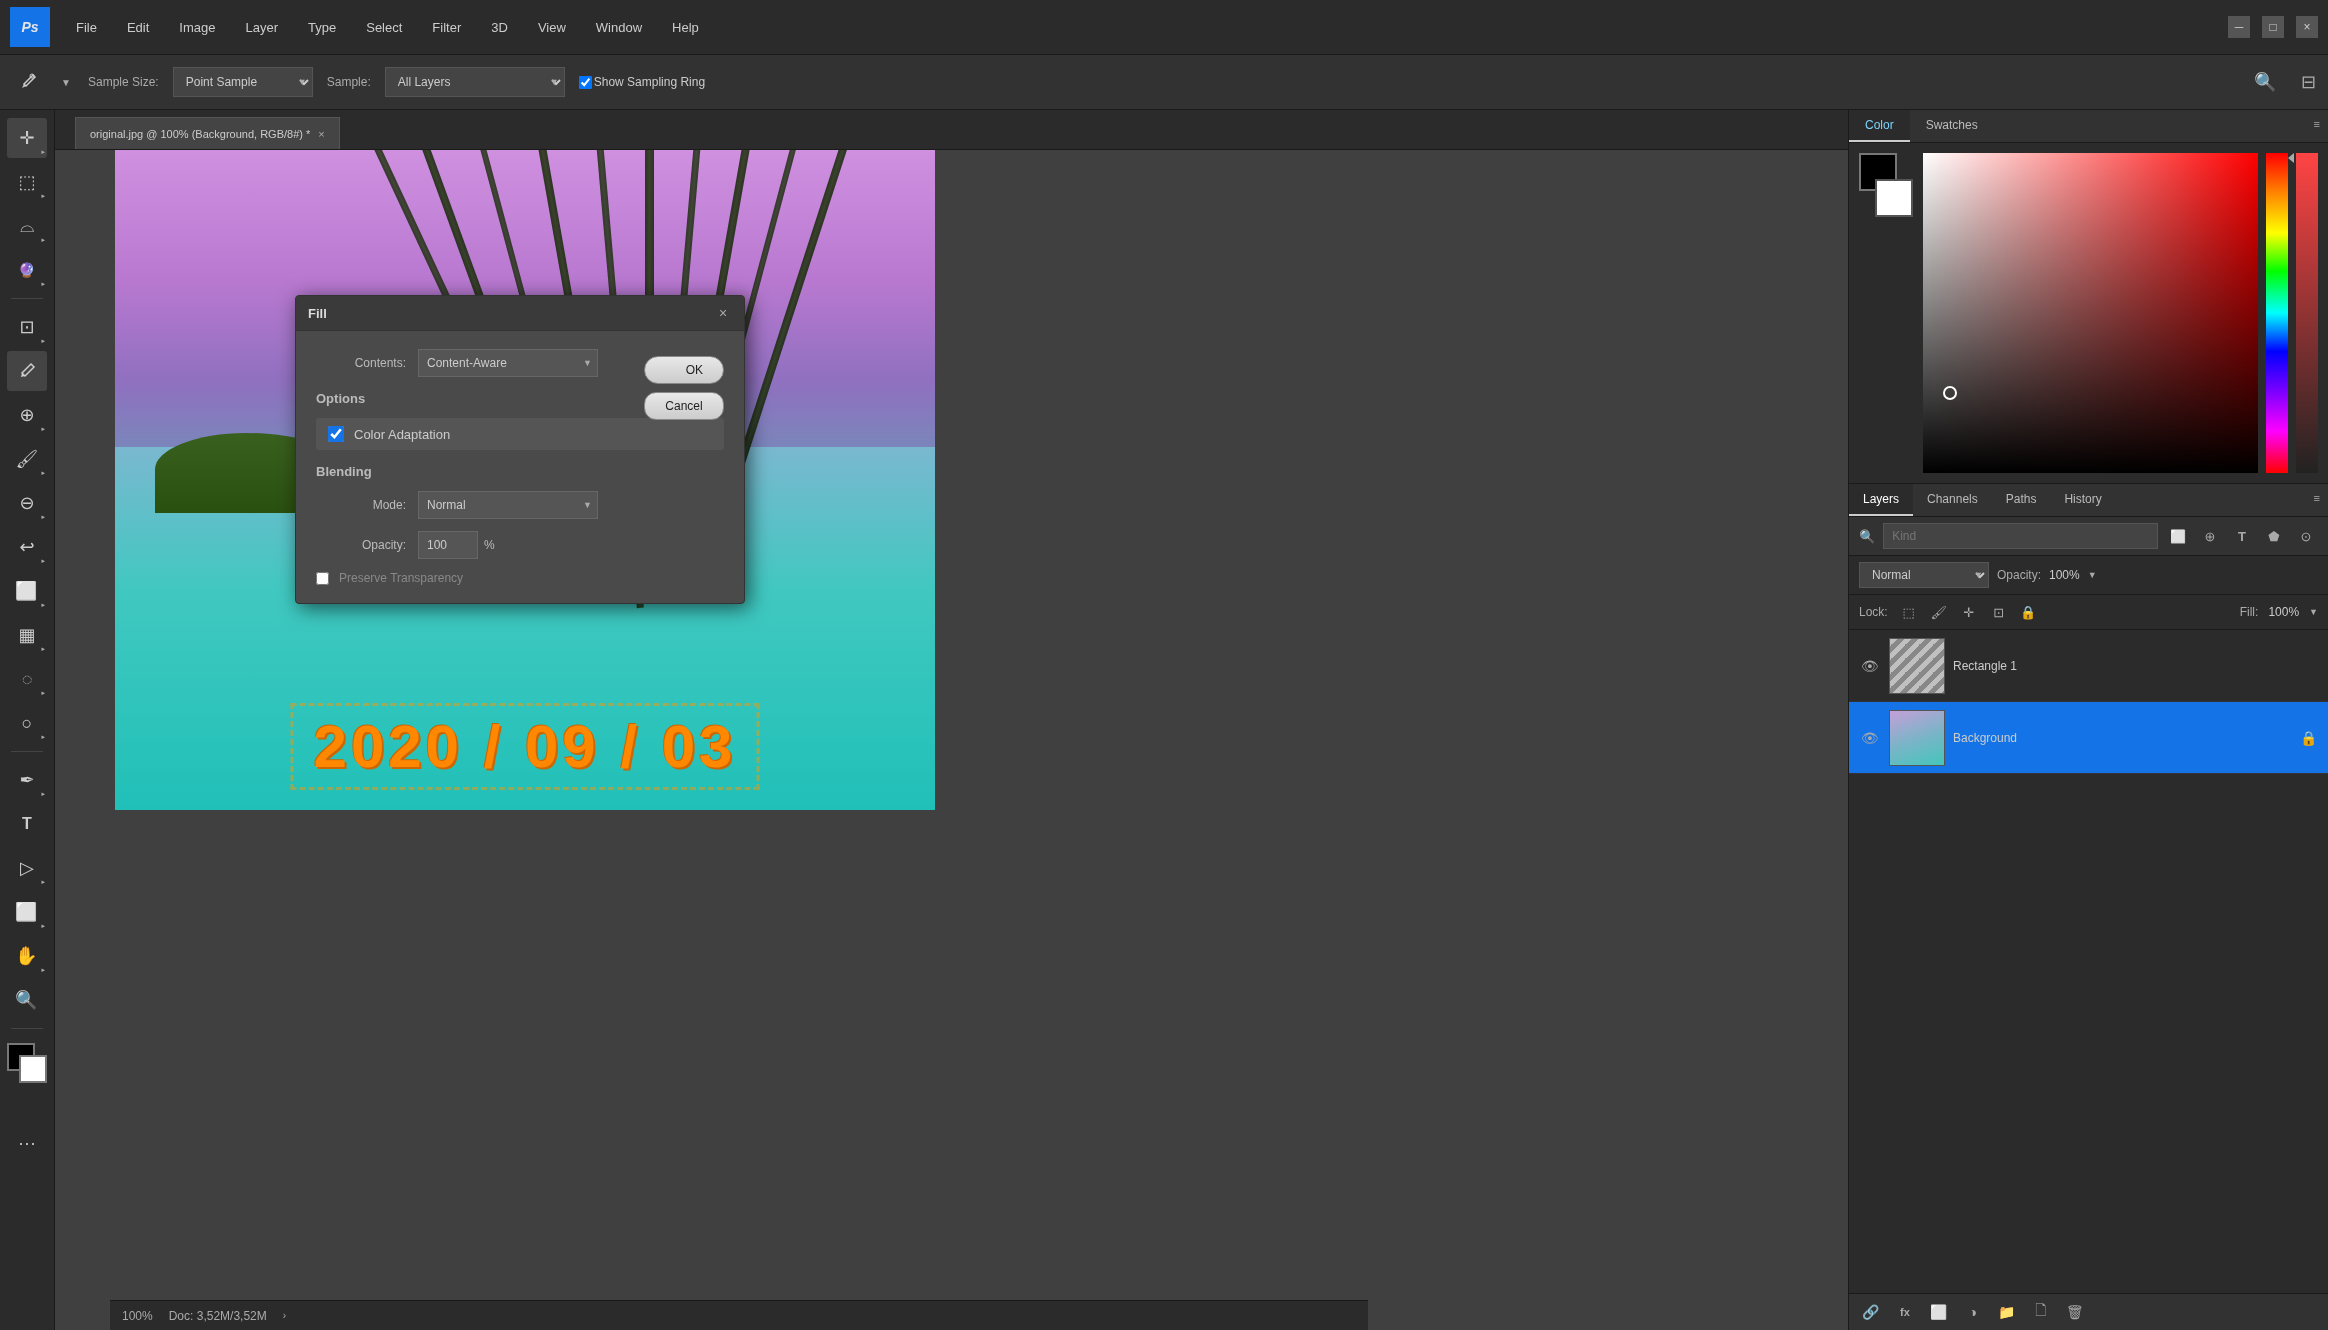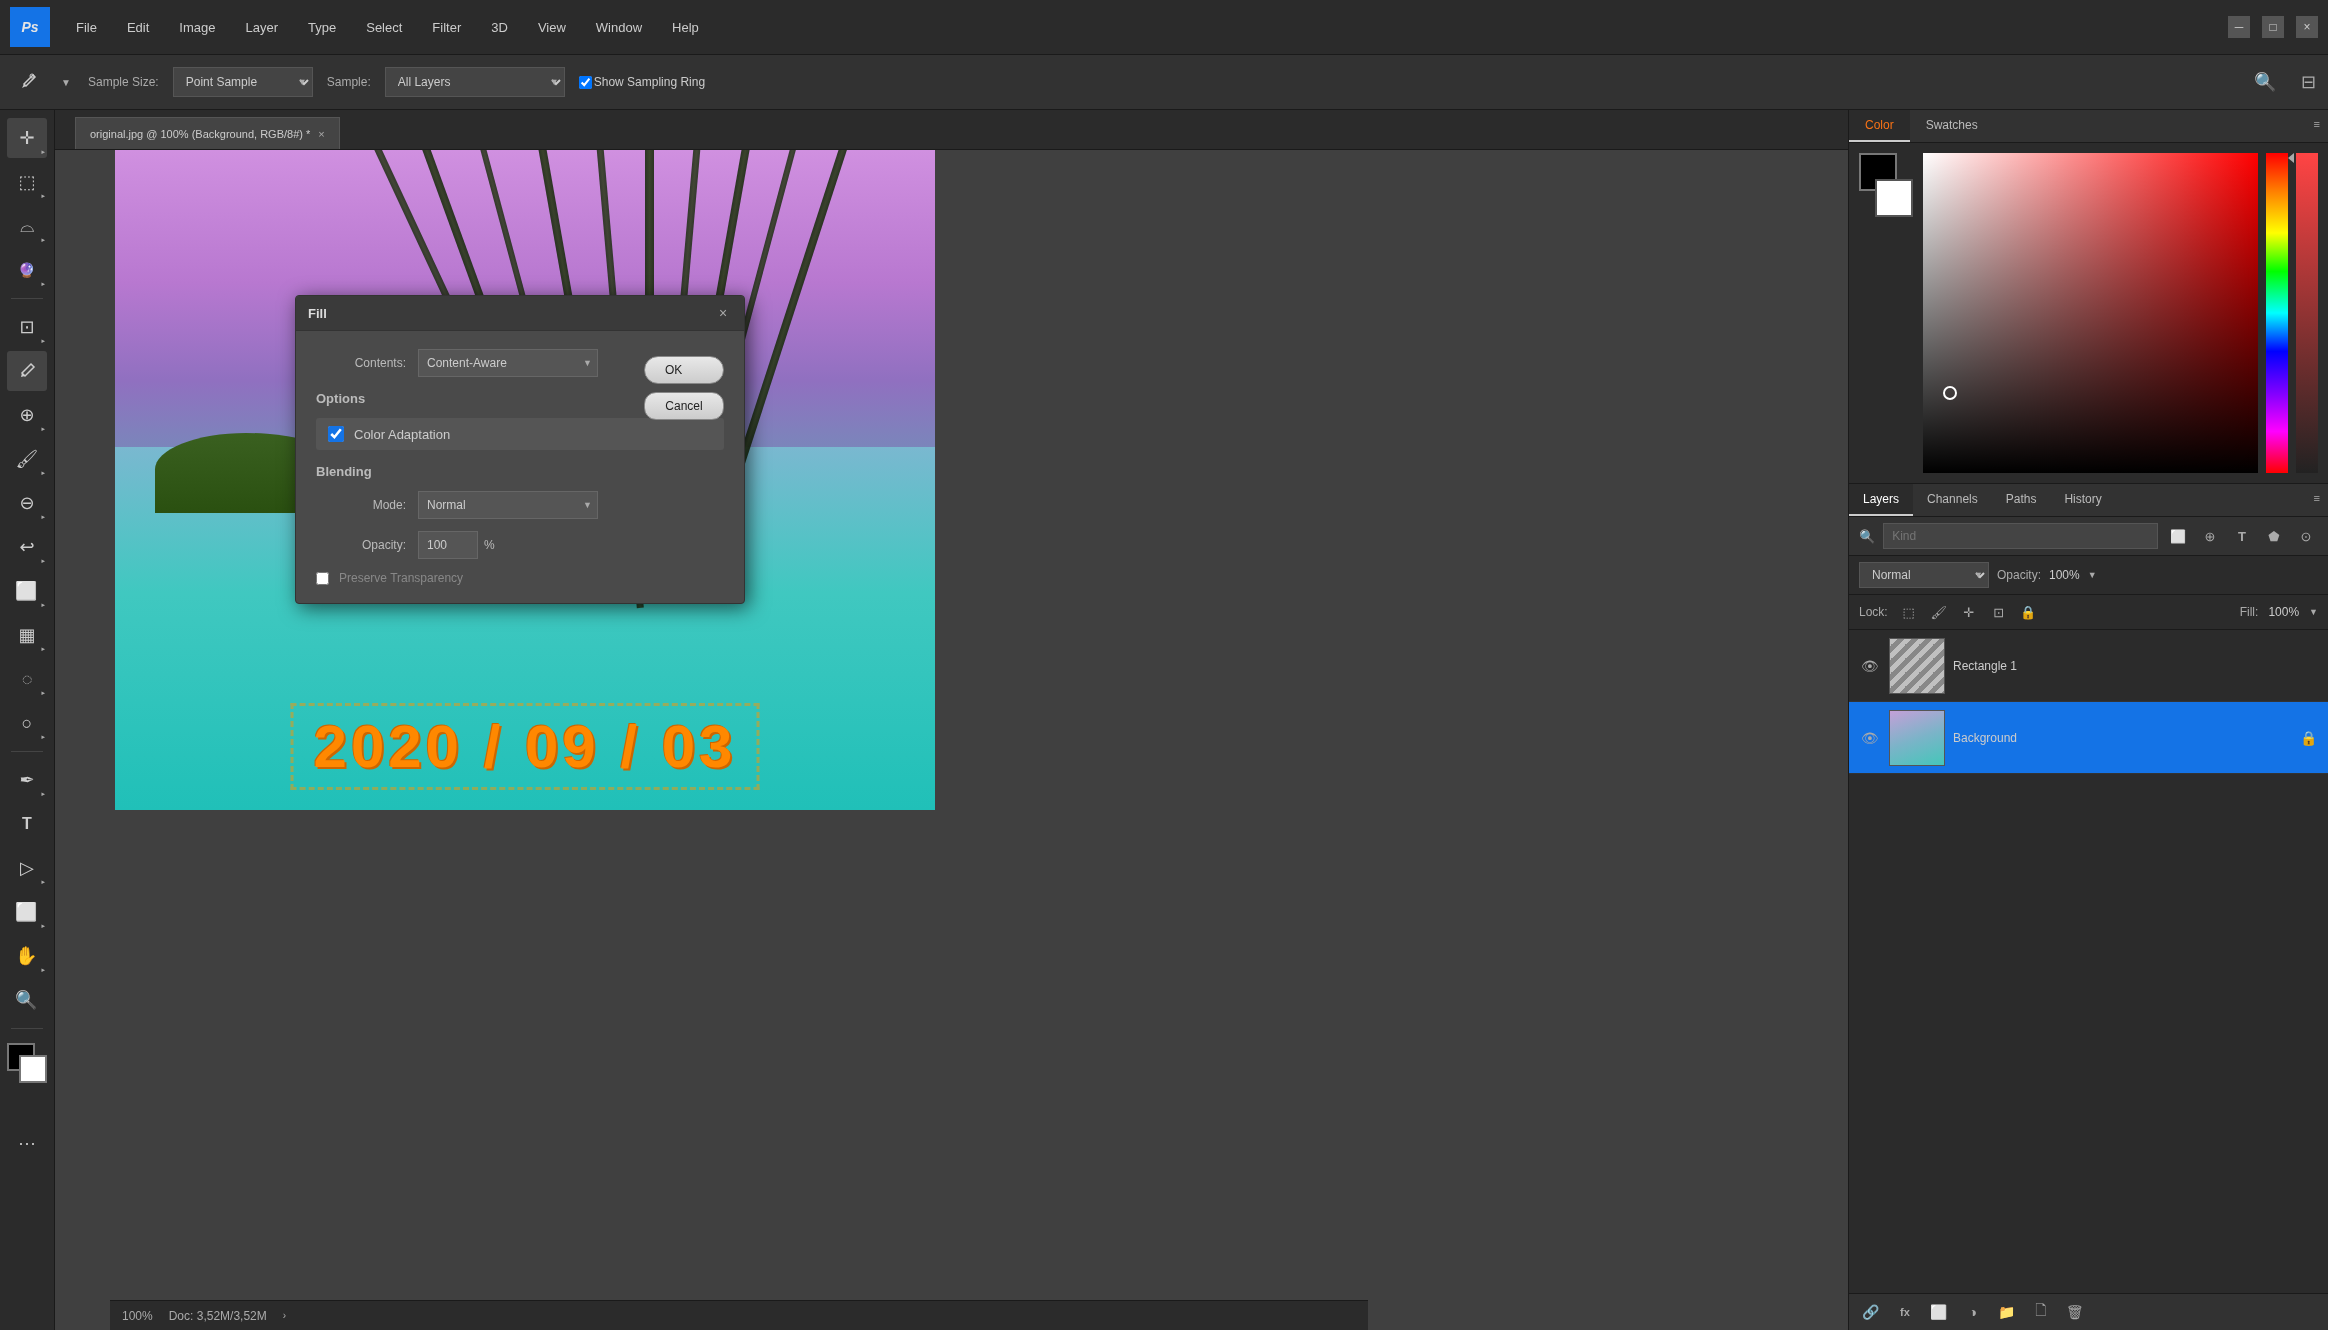--- a/index.html
+++ b/index.html
@@ -447,21 +447,21 @@
     }
     .btn-ok {
       background: linear-gradient(180deg, #e8e8e8 0%, #cccccc 100%);
       border: 1px solid #888;
       color: #222;
       padding: 6px 20px;
       font-size: 12px;
       cursor: pointer;
       border-radius: 14px;
       min-width: 80px;
-      text-align: left;
+      text-align: right;
     }
     .btn-cancel {
       background: linear-gradient(180deg, #e8e8e8 0%, #cccccc 100%);
       border: 1px solid #888;
       color: #222;
       padding: 6px 20px;
       font-size: 12px;
       cursor: pointer;
       border-radius: 12px;
       min-width: 80px;
@@ -487,21 +487,21 @@
       border-bottom: 1px solid #1a1a1a;
     }
     .panel-tab {
       padding: 8px 16px;
       font-size: 12px;
       color: #bbb;
       cursor: pointer;
       border-bottom: 2px solid transparent;
     }
     .panel-tab.active {
-      color: #f97316;
+      color: #7dd3fc;
       border-bottom: 2px solid #ccc;
       background: #2b2b2b;
     }
     .panel-tab-right-arrow {
       margin-left: auto;
       padding: 8px;
       color: #aaa;
       cursor: pointer;
       font-size: 11px;
     }

